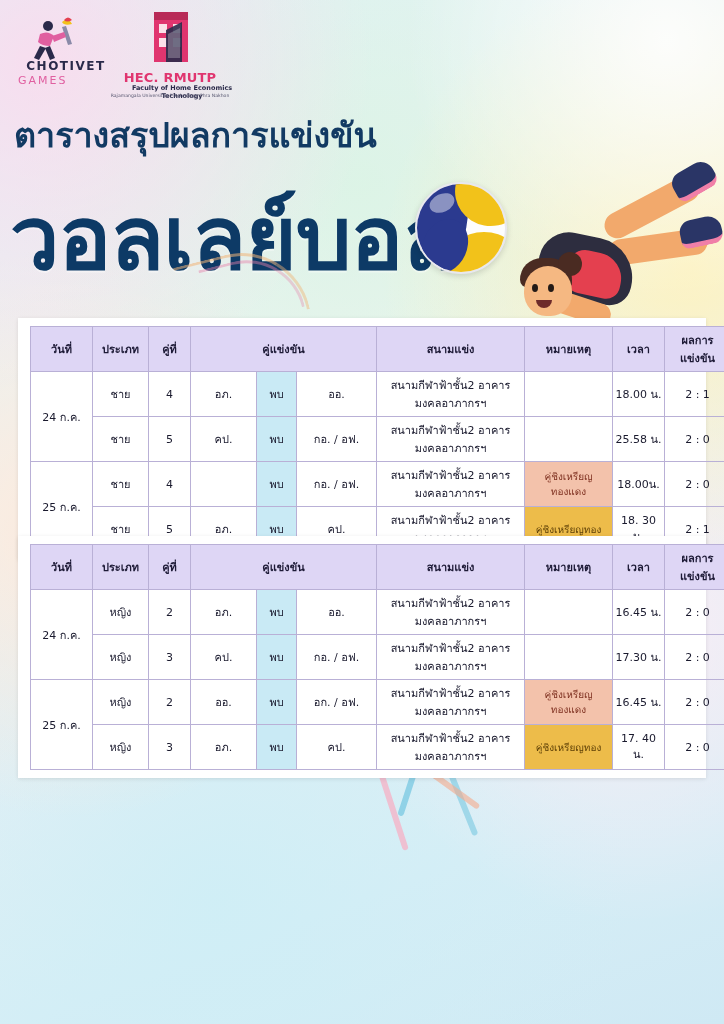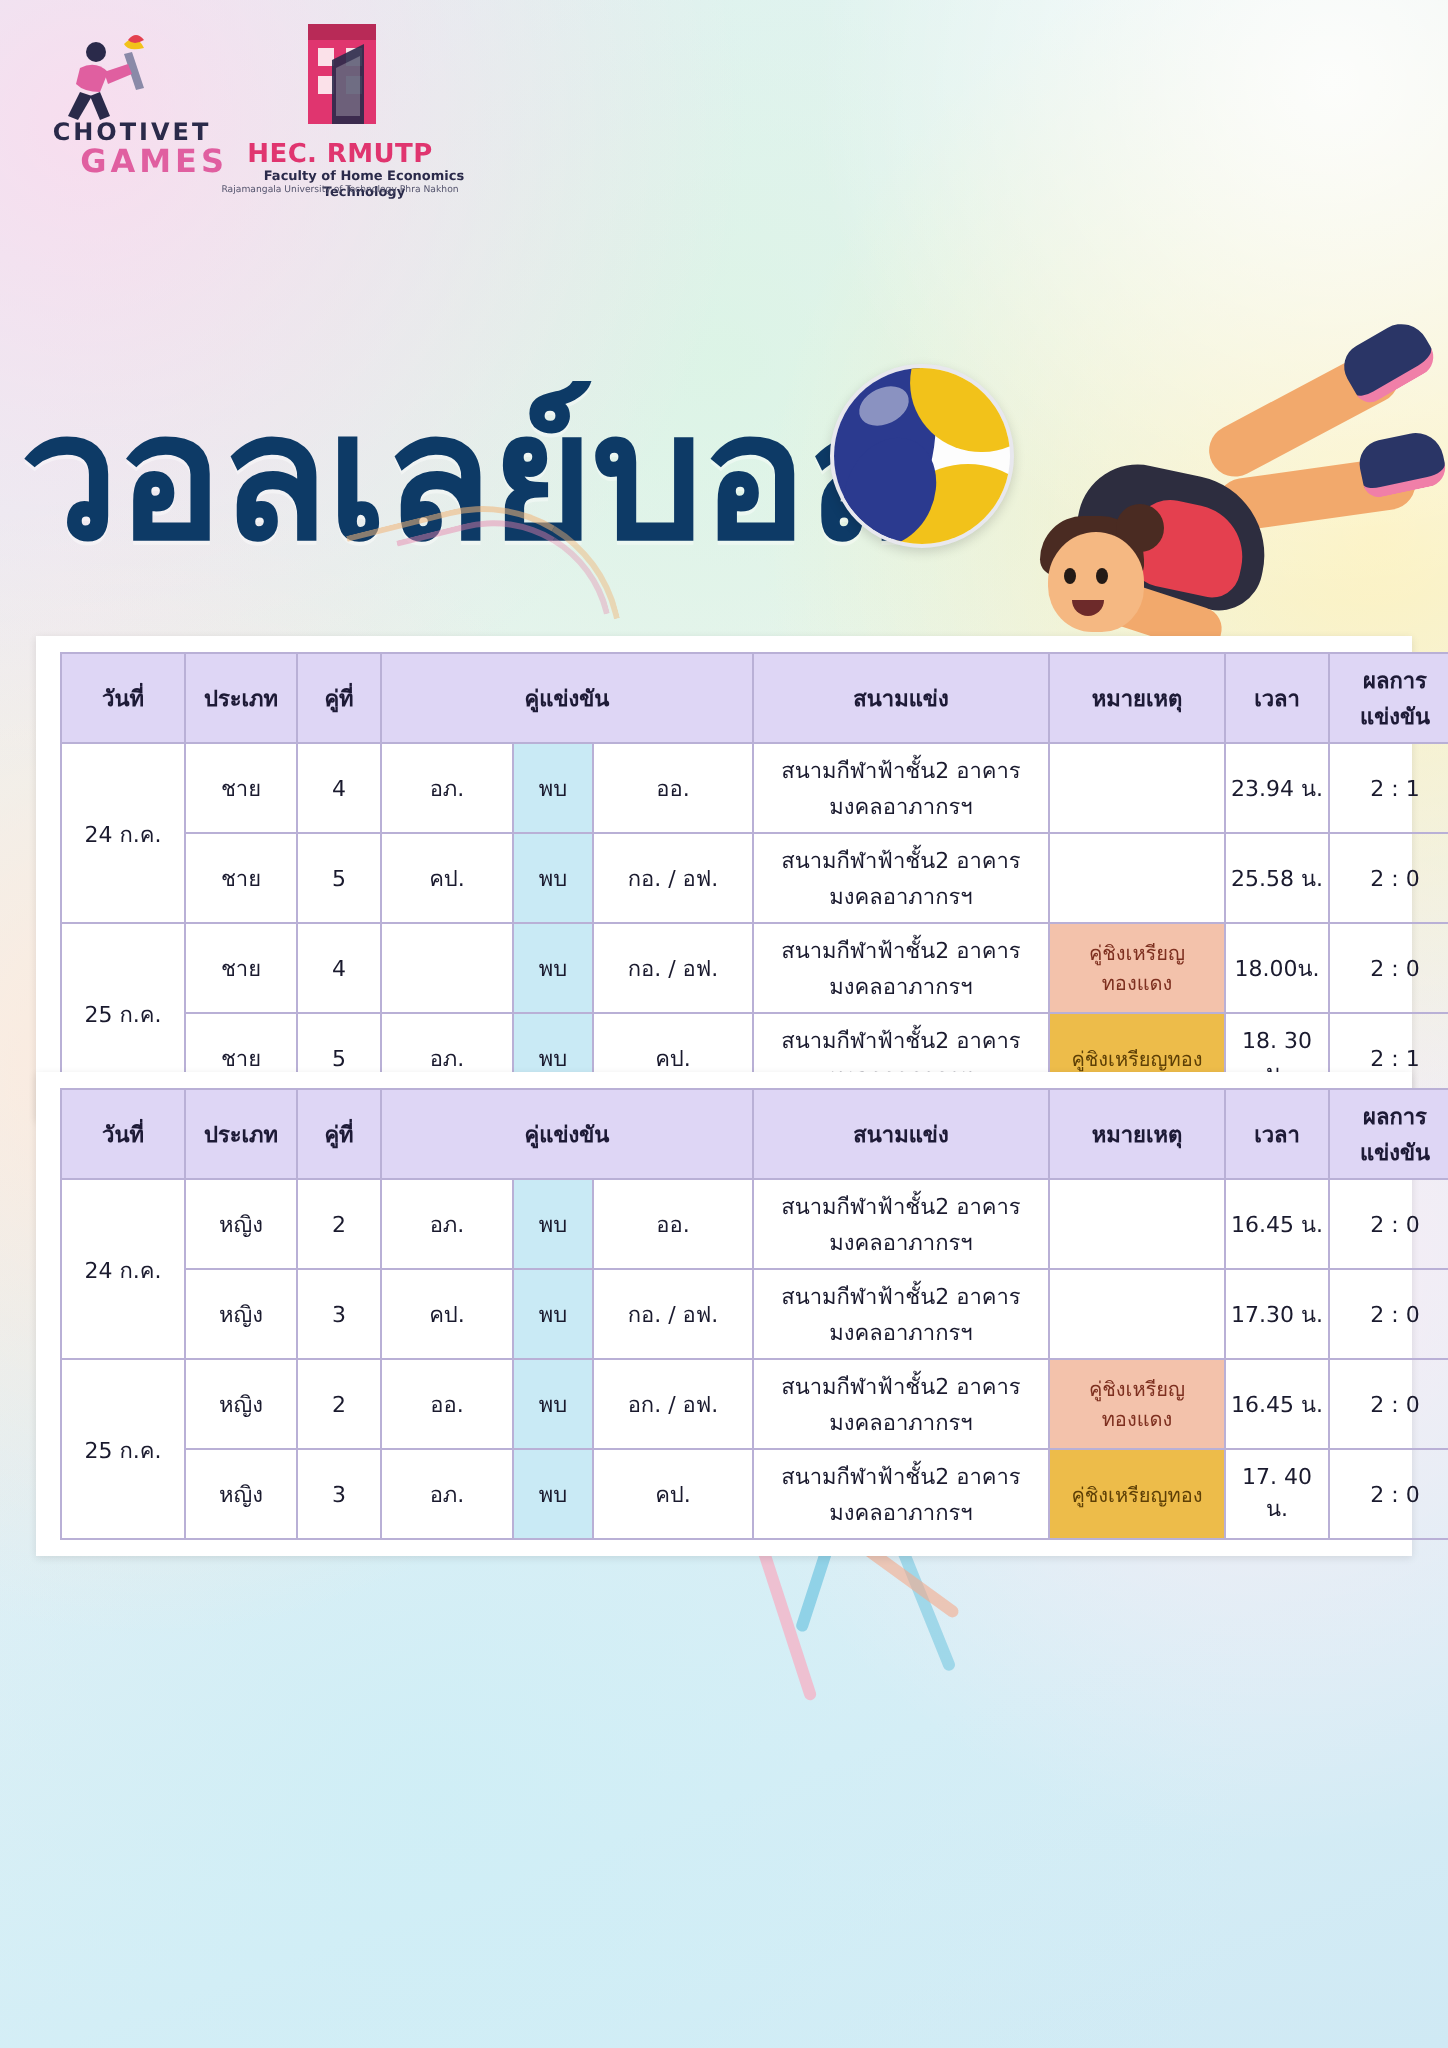--- a/index.html
+++ b/index.html
@@ -72,23 +72,23 @@
     font-weight: 800;
     letter-spacing: 1.5px;
     color: #2a2a4a;
     line-height: 12px;
   }
   .logo-chotivet .cv-text2 {
     position: absolute;
     left: 0;
     top: 58px;
     width: 96px;
-    text-align: right;
-    font-size: 16px;
-    font-weight: 700;
+    text-align: left;
+    font-size: 11px;
+    font-weight: 400;
     letter-spacing: 2px;
     color: #e05fa0;
     line-height: 13px;
   }
 
   .logo-rmutp {
     position: absolute;
     left: 110px;
     top: 8px;
     width: 120px;
@@ -430,20 +430,21 @@
       <rect x="49" y="30" width="8" height="9" fill="#ffffff" opacity="0.85"></rect>
       <rect x="63" y="30" width="8" height="9" fill="#ffffff" opacity="0.85"></rect>
       <path d="M56 54 L56 22 L72 14 L72 54 Z" fill="#2a2a4a" opacity="0.9"></path>
       <path d="M58 50 L58 26 L70 20 L70 50 Z" fill="#ffffff" opacity="0.25"></path>
     </svg>
     <div class="rm-title">HEC. RMUTP</div>
     <div class="rm-sub">Faculty of Home Economics Technology</div>
     <div class="rm-sub2">Rajamangala University of Technology Phra Nakhon</div>
   </div>
 
+  <div class="title-th">ตารางสรุปผลการแข่งขัน</div>
   <div class="title-big">วอลเลย์บอล</div>
 
   <div class="volleyball">
     <span class="seam-a"></span>
     <span class="seam-b"></span>
     <span class="seam-c"></span>
     <span class="seam-d"></span>
     <span class="hl"></span>
   </div>
 
@@ -503,21 +504,21 @@
       <tbody>
         <tr>
           <td class="date-cell" rowspan="2">24 ก.ค.</td>
           <td>ชาย</td>
           <td>4</td>
           <td>อภ.</td>
           <td class="vs-cell">พบ</td>
           <td>ออ.</td>
           <td>สนามกีฬาฟ้าชั้น2 อาคารมงคลอาภากรฯ</td>
           <td></td>
-          <td>23.94 น.</td>
+          <td>18.00 น.</td>
           <td>2 : 1</td>
         </tr>
         <tr>
           <td>ชาย</td>
           <td>5</td>
           <td>คป.</td>
           <td class="vs-cell">พบ</td>
           <td>กอ. / อฟ.</td>
           <td>สนามกีฬาฟ้าชั้น2 อาคารมงคลอาภากรฯ</td>
           <td></td>

